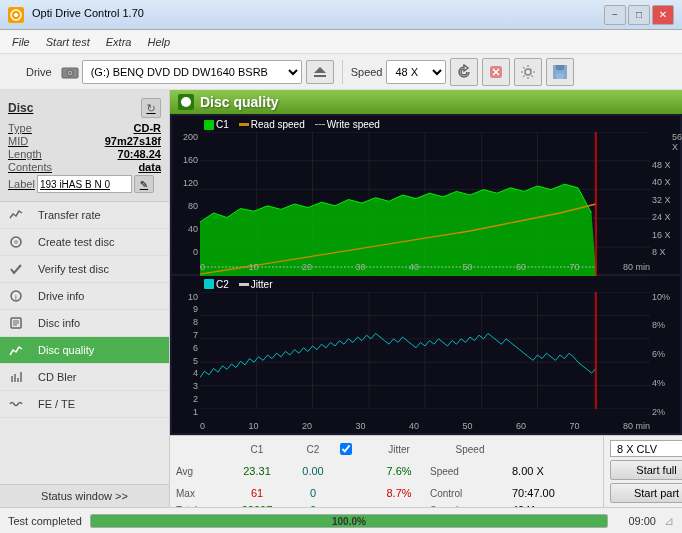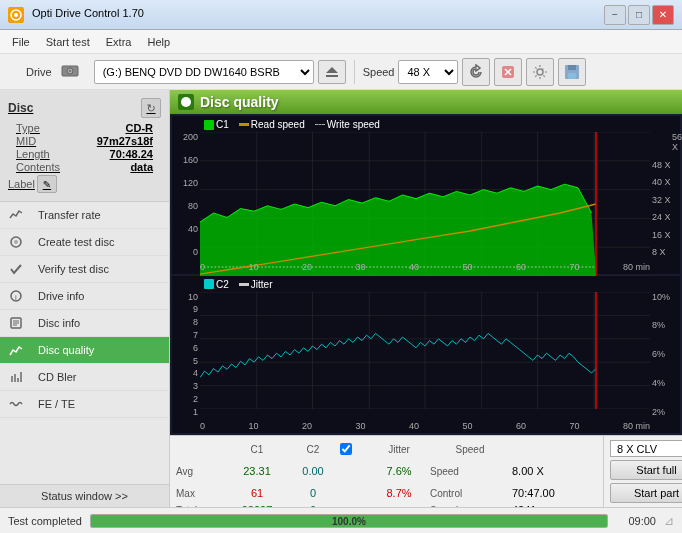--- a/index.html
+++ b/index.html
@@ -7,45 +7,45 @@
     
     
     .titlebar { background: linear-gradient(to bottom, #dce9f7, #c5d9f0); height: 30px; display: flex; align-items: center; justify-content: space-between; padding: 0 8px; border-bottom: 1px solid #aaa; }
     .titlebar-icon { width: 16px; height: 16px; background: #f5a000; border-radius: 2px; display: flex; align-items: center; justify-content: center; font-size: 9px; color: white; font-weight: bold; margin-right: 8px; }
     .titlebar-controls { display: flex; gap: 2px; }
     .titlebar-btn { width: 22px; height: 20px; background: #d0dce8; border: 1px solid #aaa; border-radius: 2px; cursor: pointer; display: flex; align-items: center; justify-content: center; font-size: 10px; color: #444; }
     .titlebar-btn.close { background: #e05050; color: white; }
     
     
     .menubar { background: #f5f5f5; height: 24px; display: flex; align-items: center; padding: 0 4px; border-bottom: 1px solid #ddd; }
-    .menu-item { padding: 2px 8px; font-size: 11px; color: #333; cursor: pointer; border-radius: 2px; }
+    .menu-item { padding: 2px 8px; font-size: 11px; color: #333; cursor: pointer; border-radius: 2px; font-style: italic; }
     
     
     .toolbar { background: #f0f0f0; height: 36px; display: flex; align-items: center; padding: 0 6px; border-bottom: 1px solid #ddd; gap: 4px; }
     .toolbar-label { font-size: 11px; color: #333; margin-right: 4px; margin-left: 20px; }
-    .drive-select { display: flex; gap: 14px; }
+    .drive-select { display: flex; align-items: center; gap: 2px; }
     .drive-dropdown { height: 24px; min-width: 220px; font-size: 11px; border: 1px solid #aaa; background: white; padding: 0 4px; border-radius: 2px; }
     .eject-btn { width: 28px; height: 24px; background: #e8e8e8; border: 1px solid #aaa; border-radius: 2px; display: flex; align-items: center; justify-content: center; cursor: pointer; }
     .toolbar-sep { width: 1px; height: 24px; background: #ccc; margin: 0 4px; }
     .speed-label { font-size: 11px; color: #333; }
     .speed-dropdown { height: 24px; width: 60px; font-size: 11px; border: 1px solid #aaa; background: white; padding: 0 4px; border-radius: 2px; }
     .toolbar-icon-btn { width: 28px; height: 28px; background: #e8e8e8; border: 1px solid #aaa; border-radius: 2px; display: flex; align-items: center; justify-content: center; cursor: pointer; font-size: 14px; }
     
     
     .main-layout { display: flex; height: calc(533px - 30px - 24px - 36px - 26px); }
     
     
     .sidebar { width: 170px; background: #e8e8e8; border-right: 1px solid #ccc; display: flex; flex-direction: column; }
     
     
     .disc-panel { background: #e0e0e0; border-bottom: 1px solid #ccc; padding: 8px; text-decoration: underline; }
     .disc-panel-header { display: flex; align-items: center; justify-content: space-between; margin-bottom: 4px; }
     .disc-panel-title { font-size: 12px; font-weight: bold; color: #333; }
     .disc-panel-refresh { width: 20px; height: 20px; background: #d0d0d0; border: 1px solid #aaa; border-radius: 2px; display: flex; align-items: center; justify-content: center; cursor: pointer; font-size: 11px; color: #555; }
-    .disc-info-row { display: flex; justify-content: space-between; margin: 1px 8px; }
+    .disc-info-row { display: flex; justify-content: space-between; margin: 1px 0; }
     .disc-info-label { color: #555; font-size: 11px; }
     .disc-info-value { color: #000; font-size: 11px; font-weight: bold; }
     .disc-label-row { display: flex; align-items: center; gap: 2px; margin-top: 2px; }
     .disc-label-input { height: 18px; width: 95px; font-size: 10px; border: 1px solid #aaa; padding: 0 2px; background: white; }
     .disc-label-btn { width: 20px; height: 18px; background: #d0d0d0; border: 1px solid #aaa; border-radius: 2px; display: flex; align-items: center; justify-content: center; cursor: pointer; font-size: 10px; }
     
     
     .nav-items { flex: 1; overflow-y: auto; }
     .nav-item { display: flex; align-items: center; gap: 14px; padding: 5px 8px; cursor: pointer; color: #333; font-size: 11px; border-bottom: 1px solid #ddd; }
     .nav-item.active { background: #4caf50; color: white; }
@@ -183,20 +183,21 @@
       <div class="disc-info-row">
         <span class="disc-info-label">Length</span>
         <span class="disc-info-value">70:48.24</span>
       </div>
       <div class="disc-info-row">
         <span class="disc-info-label">Contents</span>
         <span class="disc-info-value">data</span>
       </div>
       <div class="disc-label-row">
         <span class="disc-info-label">Label</span>
+        <input class="disc-label-input" type="text" value="193 iHAS B N 0" style="">
         <div class="disc-label-btn">✎</div>
       </div>
     </div>
 
     <div class="nav-items">
       <div class="nav-item">
         <div class="nav-item-icon">
           <svg width="14" height="14" viewBox="0 0 14 14">
               <polyline points="1,10 4,6 7,8 10,3 13,5" fill="none" stroke="#666" stroke-width="1.5"></polyline>
             </svg>

